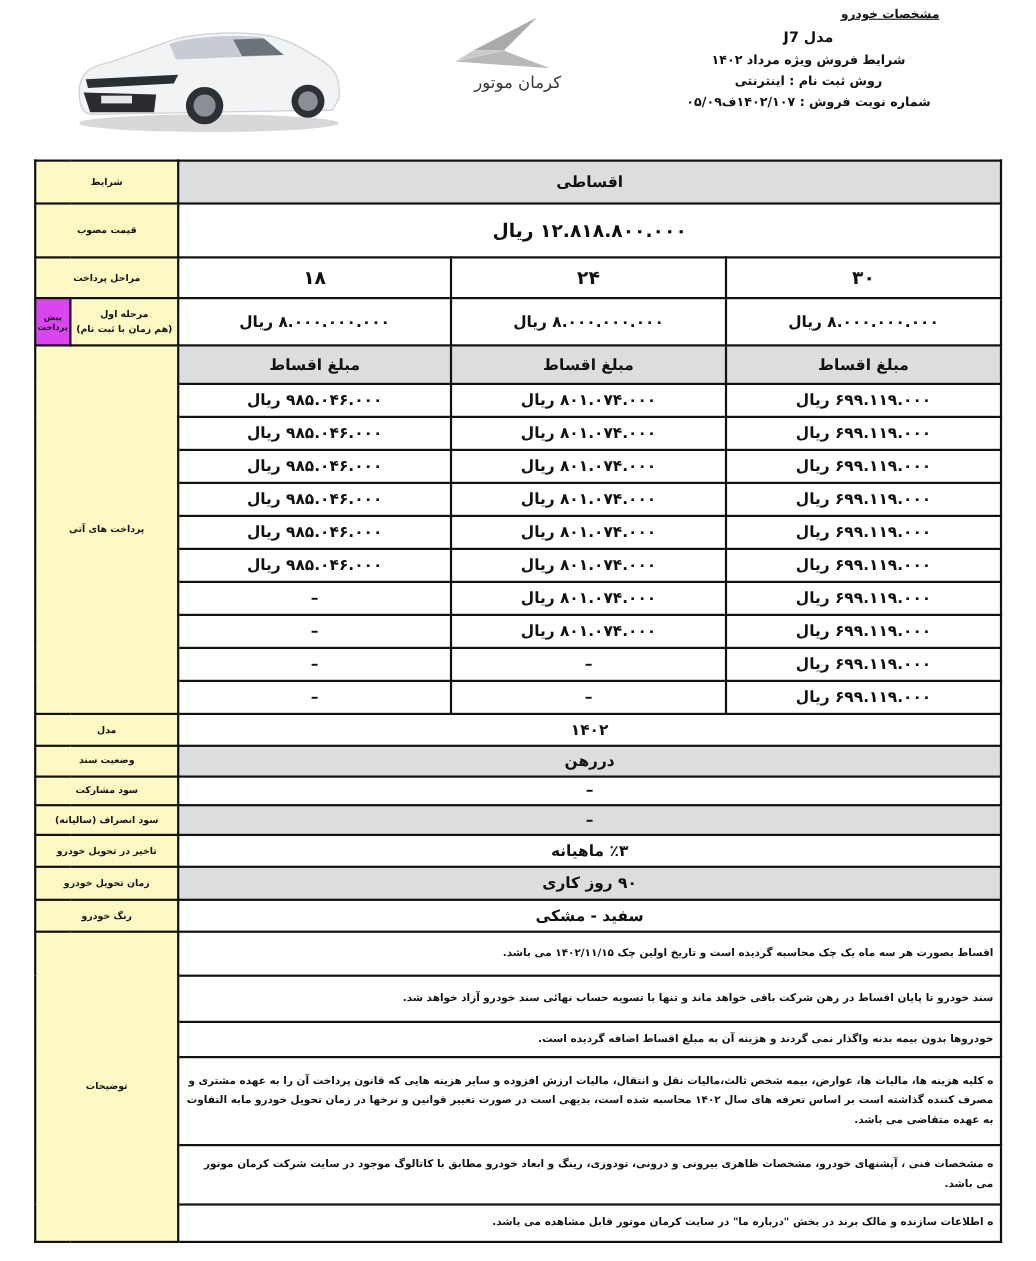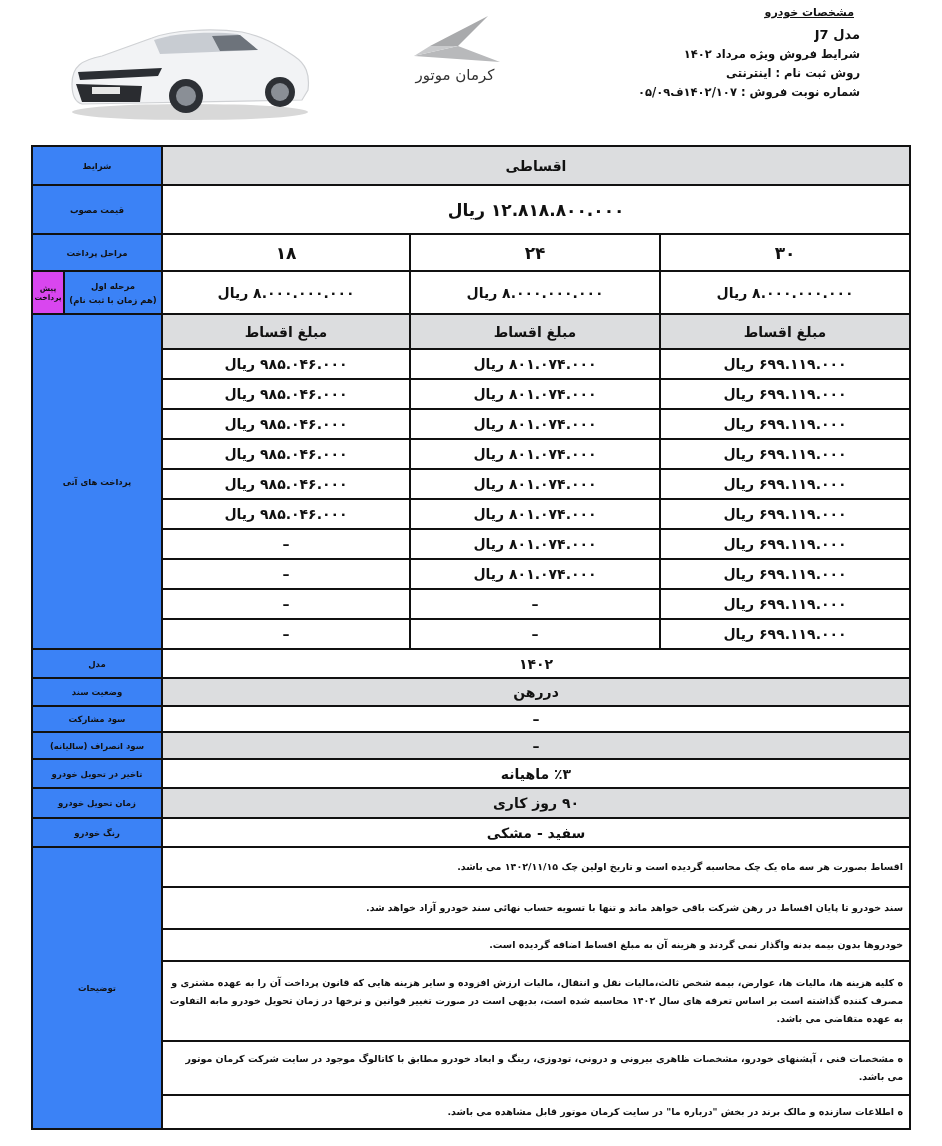--- a/index.html
+++ b/index.html
@@ -3,33 +3,33 @@
 <meta charset="utf-8">
 <style>
   * { box-sizing: border-box; margin: 0; padding: 0; }
   html, body { width: 942px; height: 1146px; background: #ffffff; overflow: hidden; }
   body { font-family: "DejaVu Sans", sans-serif; color: #111; position: relative; direction: rtl; }
 
   
   .header { position: absolute; top: 0; left: 0; width: 870px; height: 142px; }
   .spec-block { position: absolute; right: 10px; top: 6px; width: 250px; text-align: right; font-weight: bold; color: #111; }
   .spec-block .title { font-size: 11px; text-decoration: underline; margin-bottom: 6px; padding-right: 6px; }
-  .spec-block .line { font-size: 11.5px; line-height: 19px; white-space: nowrap; }
+  .spec-block .line { font-size: 11.5px; line-height: 19px; white-space: nowrap; text-align: center; }
   .spec-block .model { font-size: 13px; line-height: 20px; }
 
   .logo { position: absolute; left: 400px; top: 12px; width: 110px; height: 80px; }
   .logo svg { display: block; }
-  .logo .brand { position: absolute; left: 0; top: 54px; width: 110px; text-align: center; font-size: 15px; color: #333; direction: rtl; }
+  .logo .brand { position: absolute; left: 0; top: 54px; width: 110px; text-align: right; font-size: 15px; color: #333; direction: rtl; }
 
   .car { position: absolute; left: 62px; top: 14px; width: 250px; height: 110px; }
 
   
   .tbl { position: absolute; left: 31px; top: 145px; width: 878px; border-collapse: collapse; table-layout: fixed; direction: rtl; }
   .tbl td { border: 2px solid #111; text-align: center; vertical-align: middle; padding: 0 4px; }
-  .lbl { background: #3b82f6; font-size: 8.5px; font-weight: bold; }
+  .lbl { background: #fef9c3; font-size: 8.5px; font-weight: bold; }
   .gray { background: #dcdddf; }
   .val { font-size: 14px; font-weight: bold; }
   .big { font-size: 17px; font-weight: bold; }
   .money { font-size: 14px; font-weight: bold; direction: rtl; }
   .note { text-align: right !important; font-size: 9.5px; font-weight: bold; padding: 4px 6px !important; line-height: 18px; }
   .dash { font-size: 14px; }
 </style>
 </head>
 <body>
 

